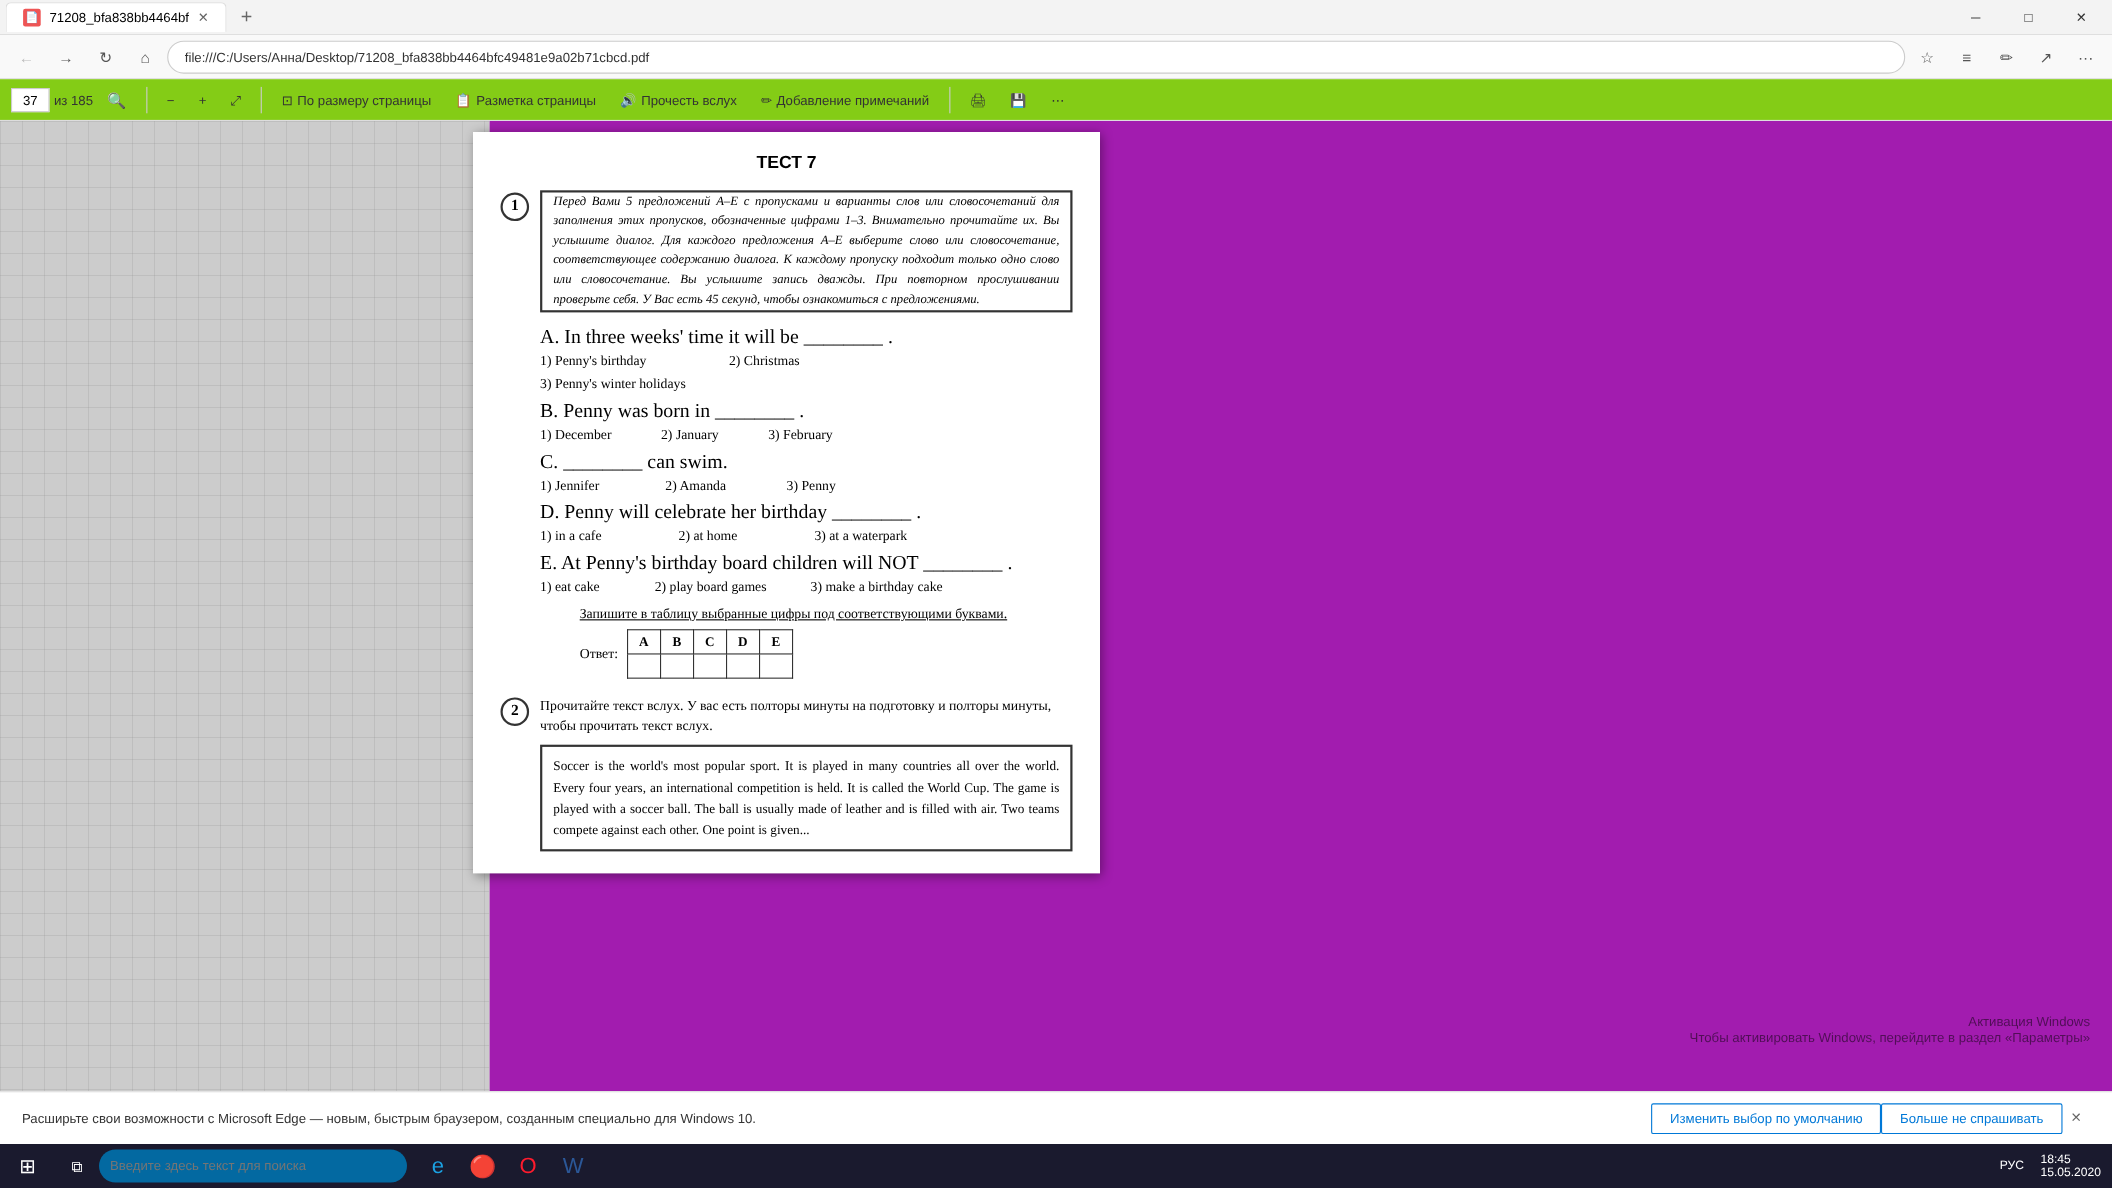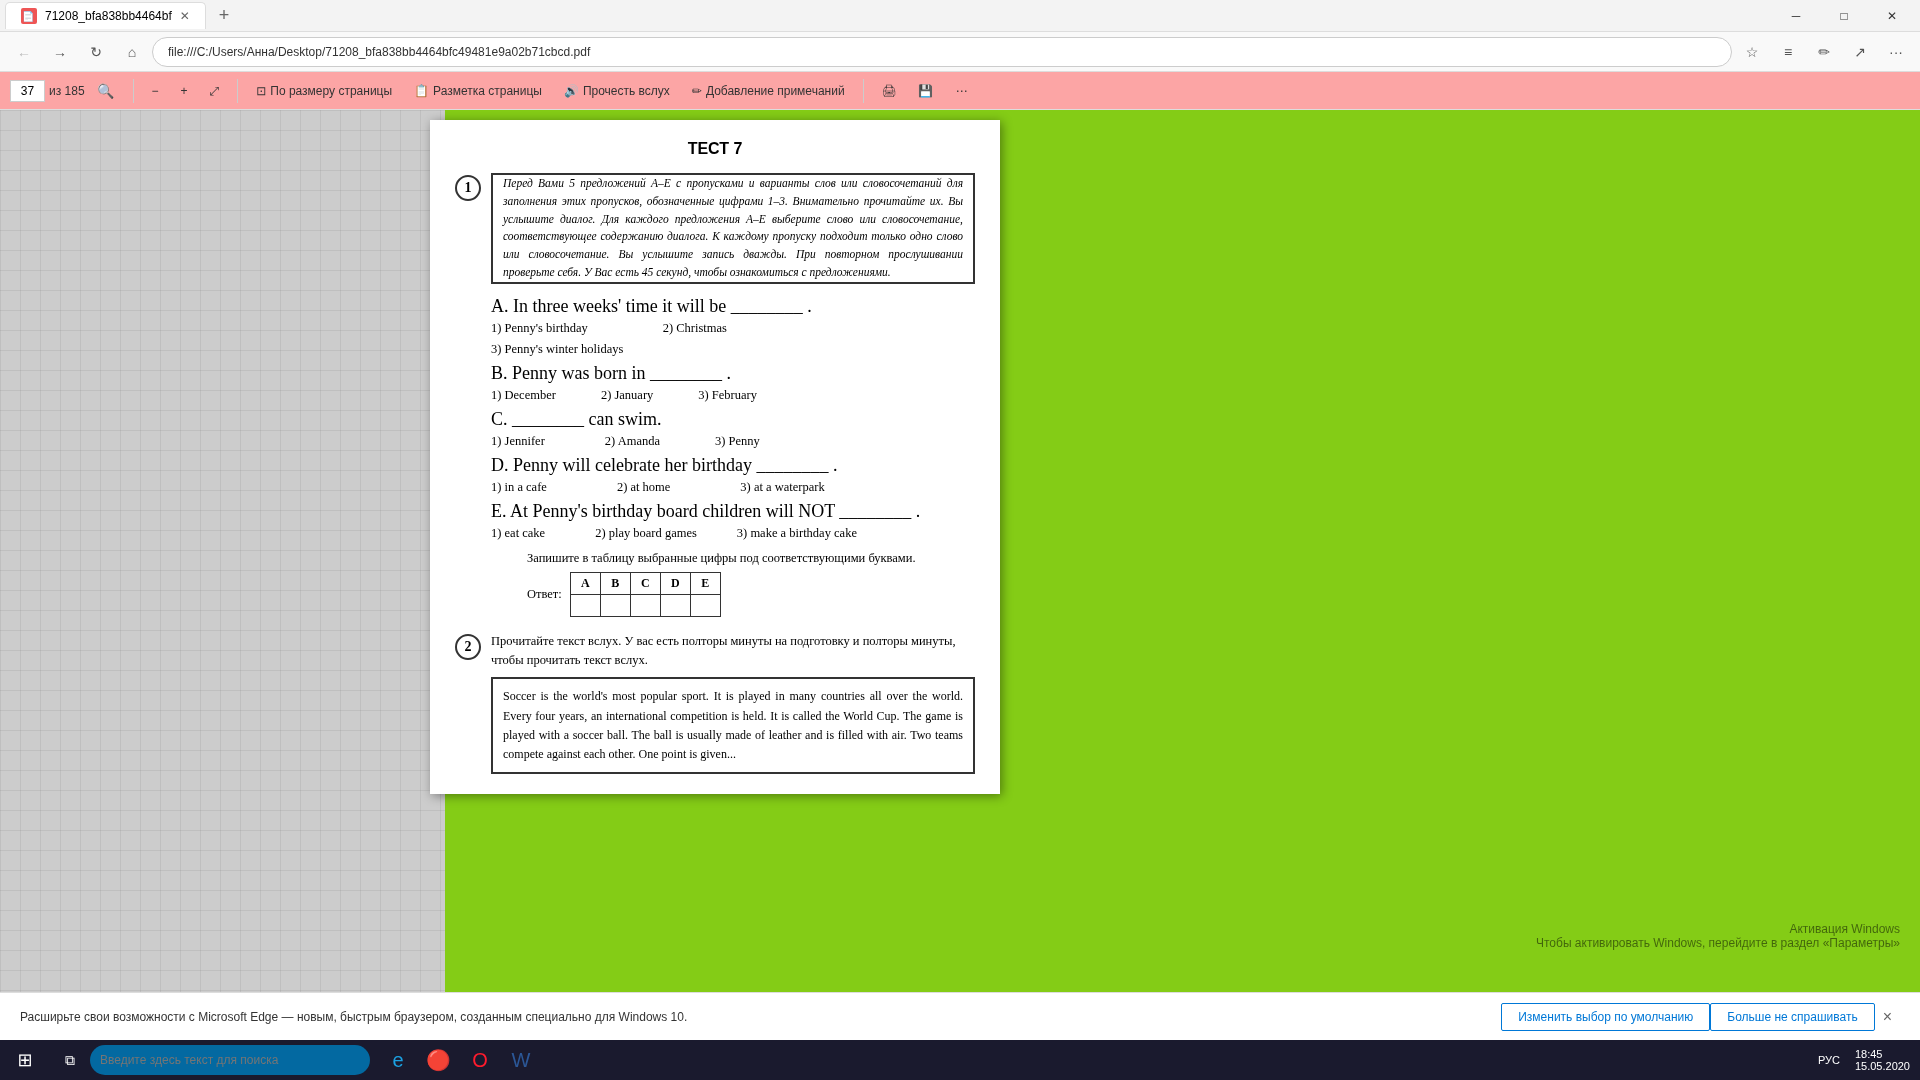--- a/index.html
+++ b/index.html
@@ -179,21 +179,21 @@
     }
     .nav-right-icons {
       display: flex;
       align-items: center;
       gap: 4px;
     }
 
     
     .pdf-toolbar {
       height: 38px;
-      background: #fca5a5;
+      background: #84cc16;
       border-bottom: 1px solid #ddd;
       display: flex;
       align-items: center;
       padding: 0 10px;
       gap: 6px;
       font-size: 12px;
       color: #333;
     }
     .pdf-toolbar-group {
       display: flex;
@@ -222,21 +222,21 @@
     .pdf-separator {
       width: 1px;
       height: 24px;
       background: #ccc;
       margin: 0 4px;
     }
 
     
     .content-area {
       flex: 1;
-      background: #84cc16;
+      background: #a21caf;
       display: flex;
       justify-content: center;
       overflow: hidden;
       position: relative;
     }
 
     
     .grid-panel {
       position: absolute;
       left: 0;
@@ -316,20 +316,21 @@
       display: inline;
     }
 
     .answer-table-section {
       margin-left: 36px;
       margin-top: 10px;
       font-size: 12.5px;
     }
     .answer-label-text {
       margin-bottom: 6px;
+      text-decoration: underline;
     }
     .answer-row {
       display: flex;
       align-items: center;
       gap: 8px;
     }
     .answer-table {
       border-collapse: collapse;
     }
     .answer-table th, .answer-table td {

